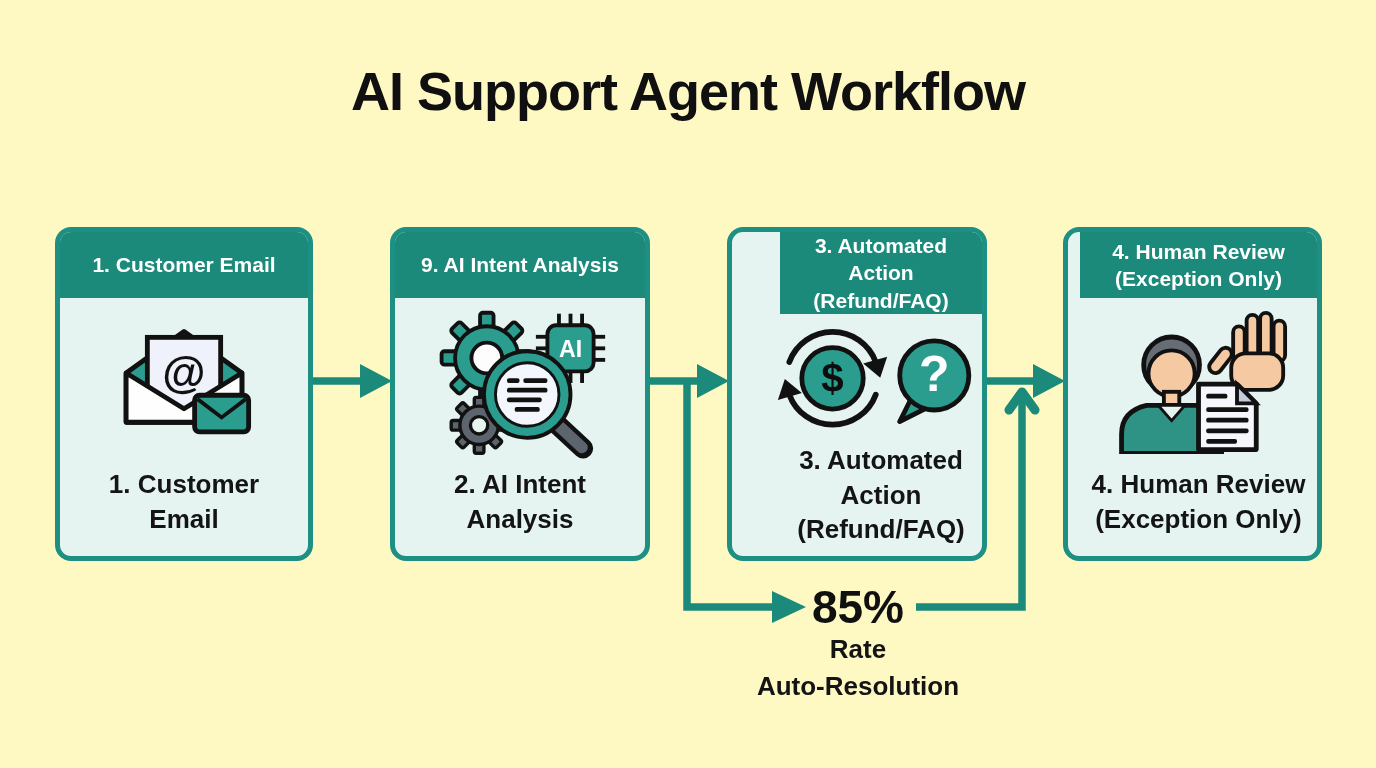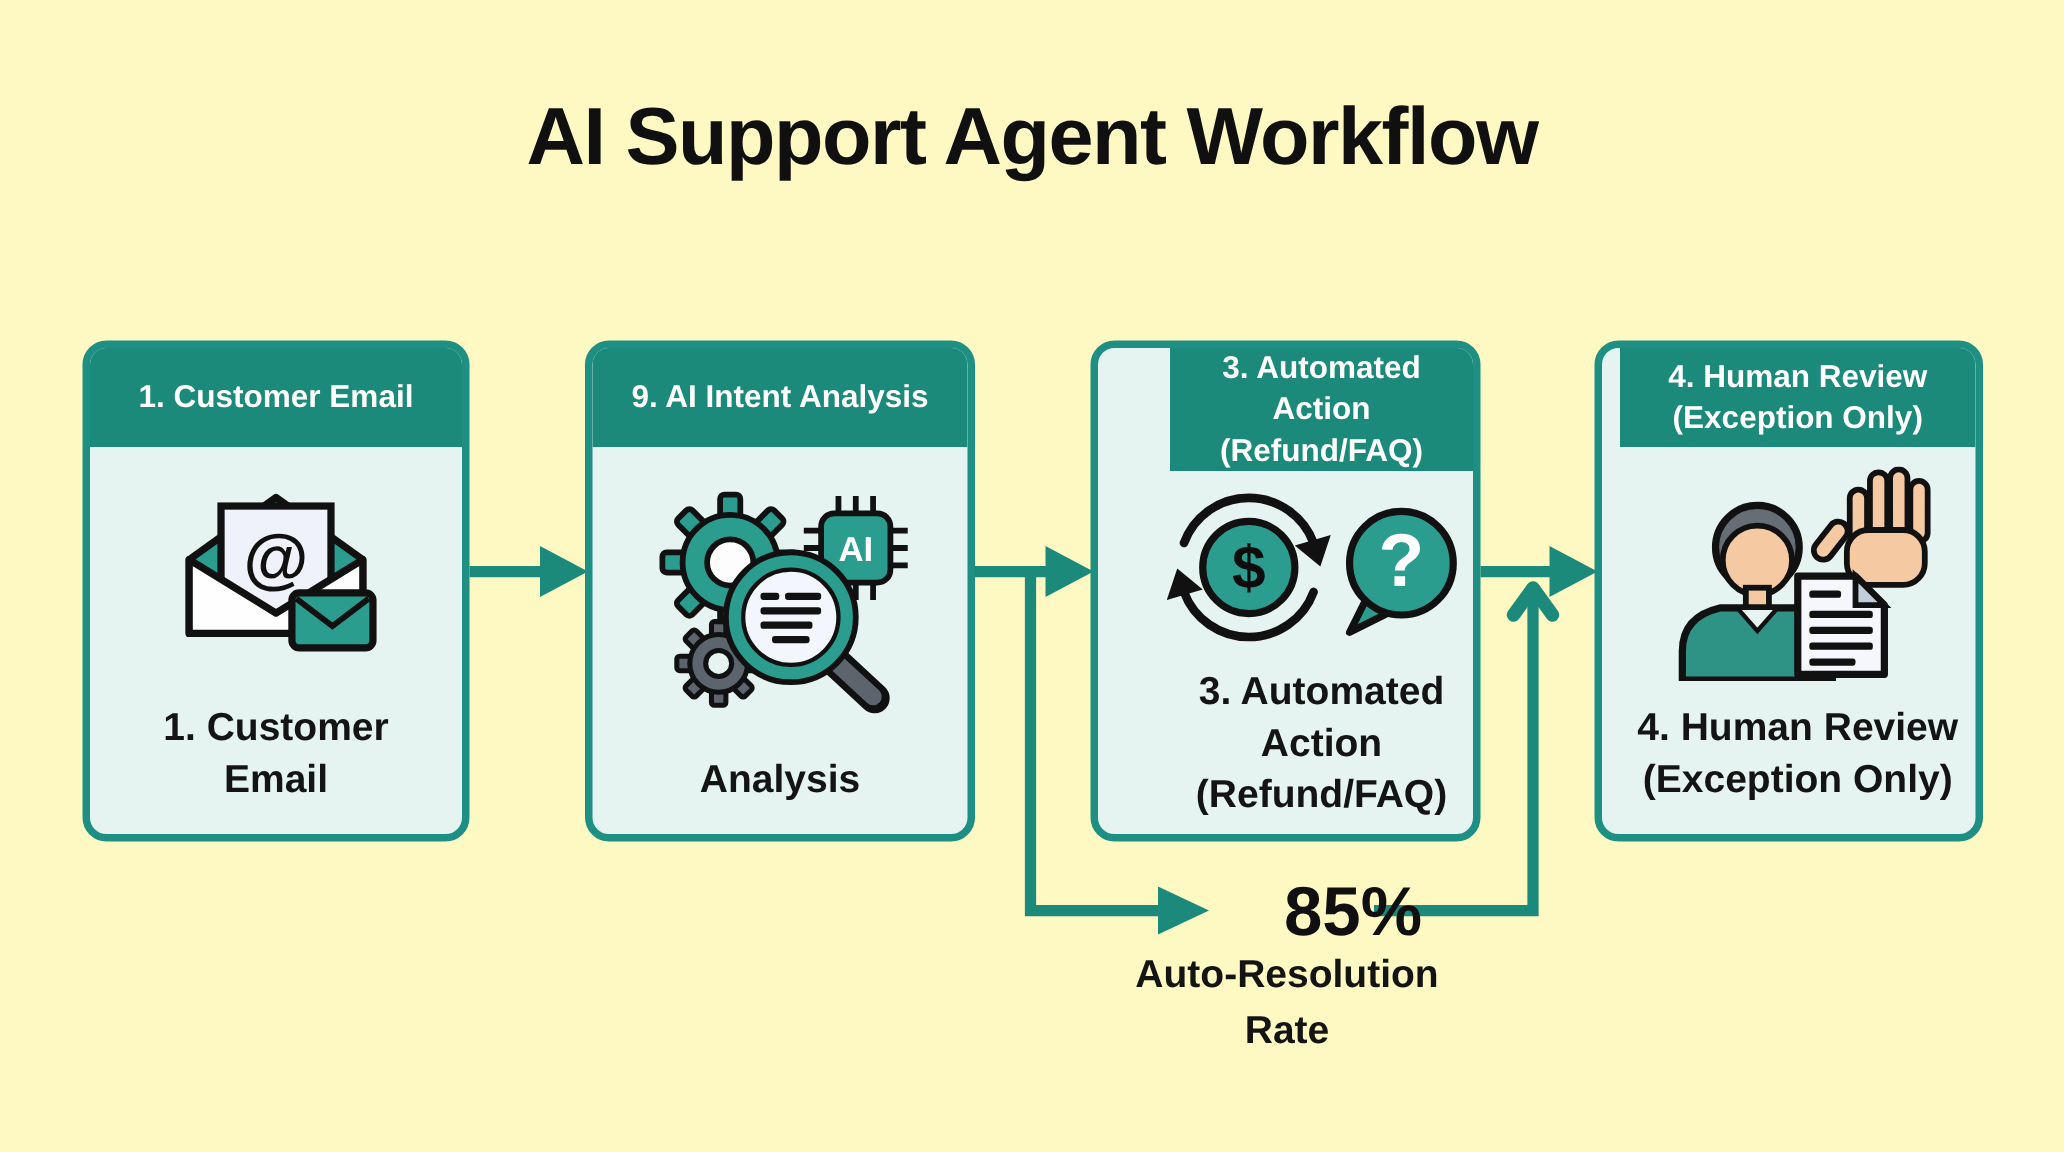--- a/index.html
+++ b/index.html
@@ -11,21 +11,21 @@
   .card{position:absolute;top:227px;height:334px;box-sizing:border-box;
         border:5px solid #1E9083;border-radius:16px;background:#E5F4F1;
         display:flex;flex-direction:column;overflow:hidden;}
   .card-header{flex:0 0 66px;background:#1C8A7B;color:#ffffff;
         display:flex;flex-direction:column;justify-content:center;align-items:center;
         font-size:21px;font-weight:700;line-height:1.3;text-align:center;}
   .card-body{flex:1;display:flex;flex-direction:column;align-items:center;}
   .card-icon{flex:1;display:flex;align-items:center;justify-content:center;}
   .card-label{font-size:26px;font-weight:700;color:#141414;line-height:1.32;
         text-align:center;padding-bottom:20px;}
-  .callout-value{position:absolute;left:768px;top:580px;width:180px;text-align:right;
+  .callout-value{position:absolute;left:768px;top:580px;width:180px;text-align:center;
         font-size:46px;font-weight:800;color:#101010;}
   .callout-label{position:absolute;left:718px;top:631px;width:280px;text-align:center;
         font-size:26px;font-weight:700;color:#141414;line-height:1.42;}
 </style>
 </head>
 <body>
 
 <div class="canvas">
 
   <div class="page-title">AI Support Agent Workflow</div>
@@ -133,20 +133,21 @@
               <rect x="-21" y="-17" width="13" height="5" rx="2"></rect>
                 <rect x="-4" y="-17" width="25" height="5" rx="2"></rect>
               <rect x="-21" y="-7" width="42" height="5" rx="2"></rect>
               <rect x="-21" y="3" width="36" height="5" rx="2"></rect>
               <rect x="-13" y="13" width="26" height="5" rx="2"></rect>
             </g>
           </g>
         </svg>
       </div>
       <div class="card-label">
+        <div>2. AI Intent</div>
         <div>Analysis</div>
       </div>
     </div>
   </div>
 
   <div class="card" style="left:727px;width:260px;padding-left:48px;">
     <div class="card-header">
       <div>3. Automated Action</div>
       <div>(Refund/FAQ)</div>
     </div>
@@ -219,17 +220,17 @@
       </div>
       <div class="card-label">
         <div>4. Human Review</div>
         <div>(Exception Only)</div>
       </div>
     </div>
   </div>
 
   <div class="callout-value">85%</div>
   <div class="callout-label">
+    <div>Rate</div>
     <div>Auto-Resolution</div>
-    <div>Rate</div>
   </div>
 
 </div>
 
 </body></html>

